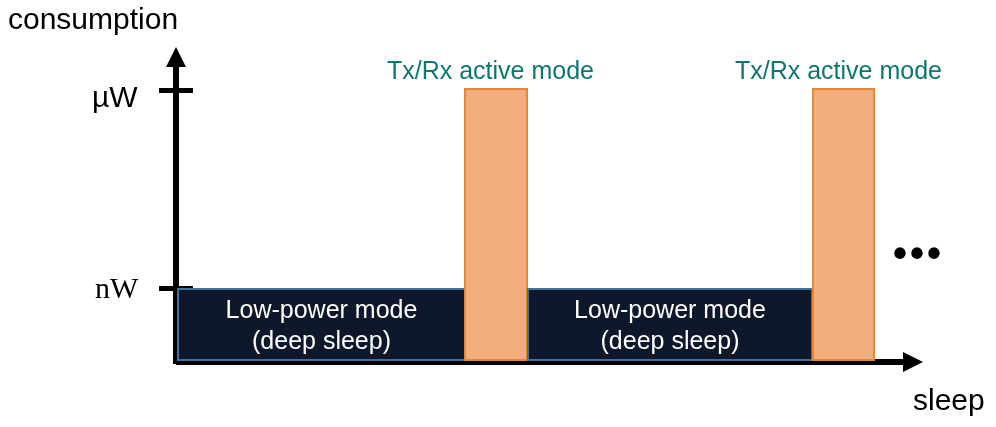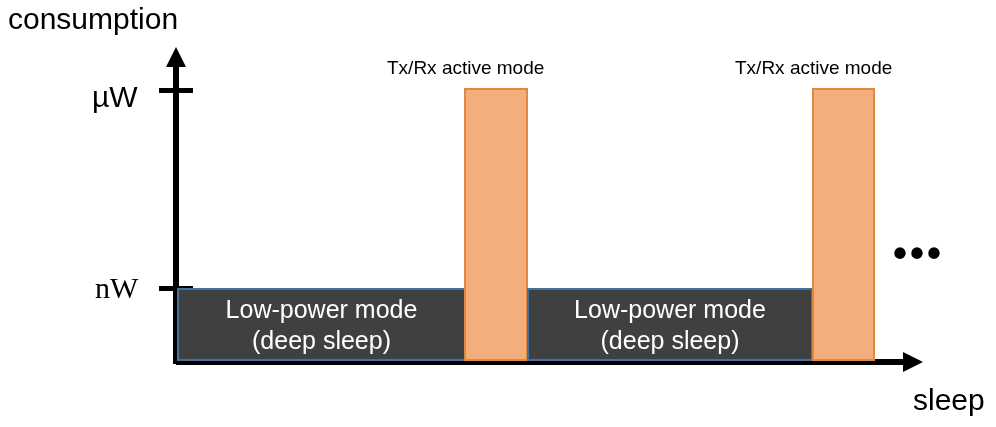--- a/index.html
+++ b/index.html
@@ -93,21 +93,21 @@
   
   .phase-block {
     position: absolute;
     box-sizing: border-box;
     display: flex;
     flex-direction: column;
     align-items: center;
     justify-content: center;
   }
   .sleep-block {
-    background: #404040;
+    background: #0f172a;
     border: 2px solid #41719C;
   }
   .active-block {
     background: #F4AE7D;
     border: 2px solid #E0893D;
   }
   .block-line {
     color: #ffffff;
     font-size: 25px;
     line-height: 1.22;
@@ -115,22 +115,22 @@
   }
 
   #sleep-block-1 { left: 177px; top: 288px; width: 289px; height: 73px; }
   #sleep-block-2 { left: 527px; top: 288px; width: 286px; height: 73px; }
   #active-block-1 { left: 464px; top: 88px; width: 64px; height: 273px; }
   #active-block-2 { left: 812px; top: 88px; width: 63px; height: 273px; }
 
   
   .annotation {
     position: absolute;
-    color: #000000;
-    font-size: 19px;
+    color: #0f766e;
+    font-size: 25px;
     line-height: 1;
     white-space: nowrap;
   }
   #annotation-active-1 { left: 387px; top: 58px; }
   #annotation-active-2 { left: 735px; top: 58px; }
 
   #continuation-ellipsis {
     position: absolute;
     left: 893px;
     top: 233px;

